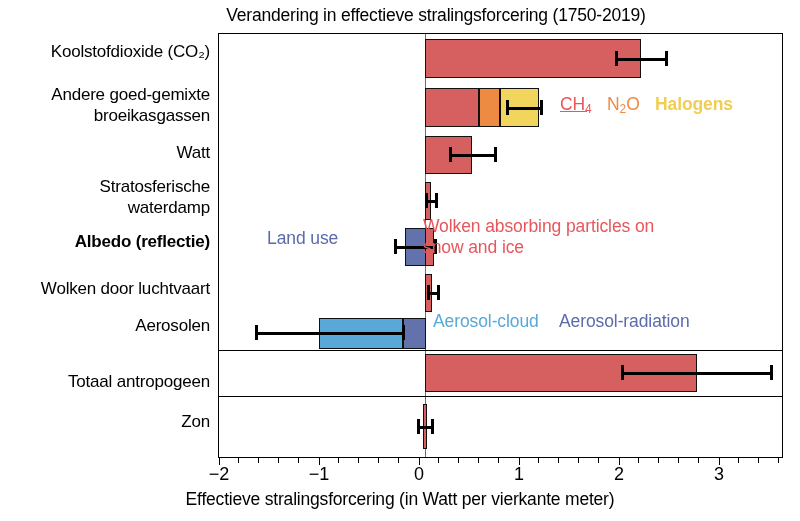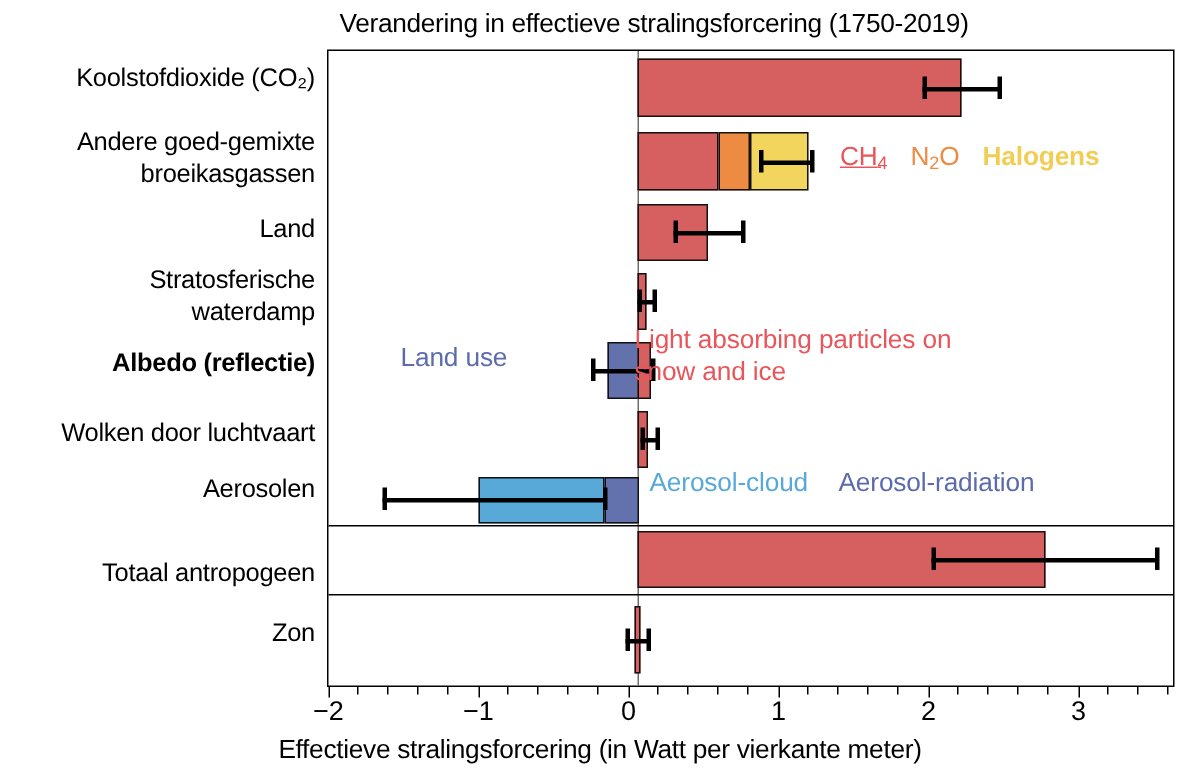--- a/index.html
+++ b/index.html
@@ -155,21 +155,21 @@
 </head>
 <body>
 
 <div id="figure">
 
   <div id="chart-title">Verandering in effectieve stralingsforcering (1750-2019)</div>
 
   <div class="ylabel" style="top:84px;">Andere goed-gemixte
 broeikasgassen</div>
   <div class="ylabel" style="top:41px;">Koolstofdioxide (CO₂)</div>
-  <div class="ylabel" style="top:142px;">Land</div>
+  <div class="ylabel" style="top:142px;">Watt</div>
   <div class="ylabel" style="top:176px;">Stratosferische
 waterdamp</div>
   <div class="ylabel" style="top:231px;font-weight:bold;">Albedo (reflectie)</div>
   <div class="ylabel" style="top:278px;">Wolken door luchtvaart</div>
   <div class="ylabel" style="top:315px;margin-left:28px;">Aerosolen</div>
   <div class="ylabel" style="top:371px;">Totaal antropogeen</div>
   <div class="ylabel" style="top:411px;">Zon</div>
 
   <div id="plot-area">
     <div class="zero-line" style="left:206px;"></div>
@@ -249,21 +249,21 @@
     <span>CH</span><sub>4</sub>
   </div>
   <div class="annot" style="left:607px;top:94px;color:#ee8b43;">
     <span>N</span><sub>2</sub><span>O</span>
   </div>
   <div class="annot" style="left:655px;top:94px;color:#f2cd53;font-weight:bold;">Halogens</div>
 
   <div class="annot" style="left:267px;top:228px;color:#5b6bab;">Land use</div>
 
   <div class="annot-multiline" style="left:423px;top:216px;color:#e8565b;">
-    <div>Light absorbing particles on</div>
+    <div>Wolken absorbing particles on</div>
     <div>snow and ice</div>
   </div>
 
   <div class="annot" style="left:559px;top:311px;color:#5b6bab;">Aerosol-radiation</div>
   <div class="annot" style="left:433px;top:311px;color:#58a8d8;">Aerosol-cloud</div>
 
   <div class="xtick-minor" style="left:238px;"></div>
   <div class="xtick-minor" style="left:258px;"></div>
   <div class="xtick-minor" style="left:278px;"></div>
   <div class="xtick-minor" style="left:298px;"></div>

